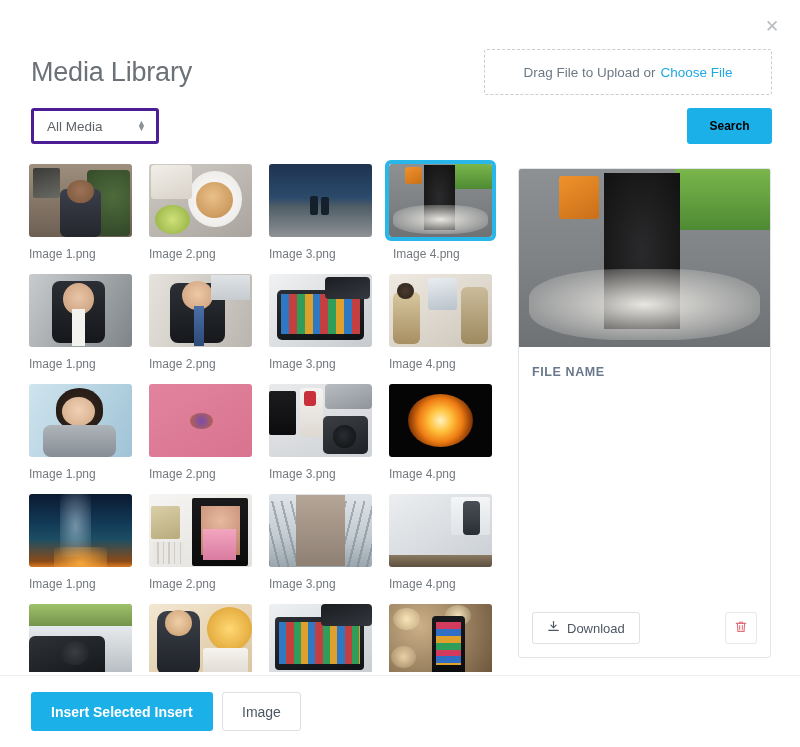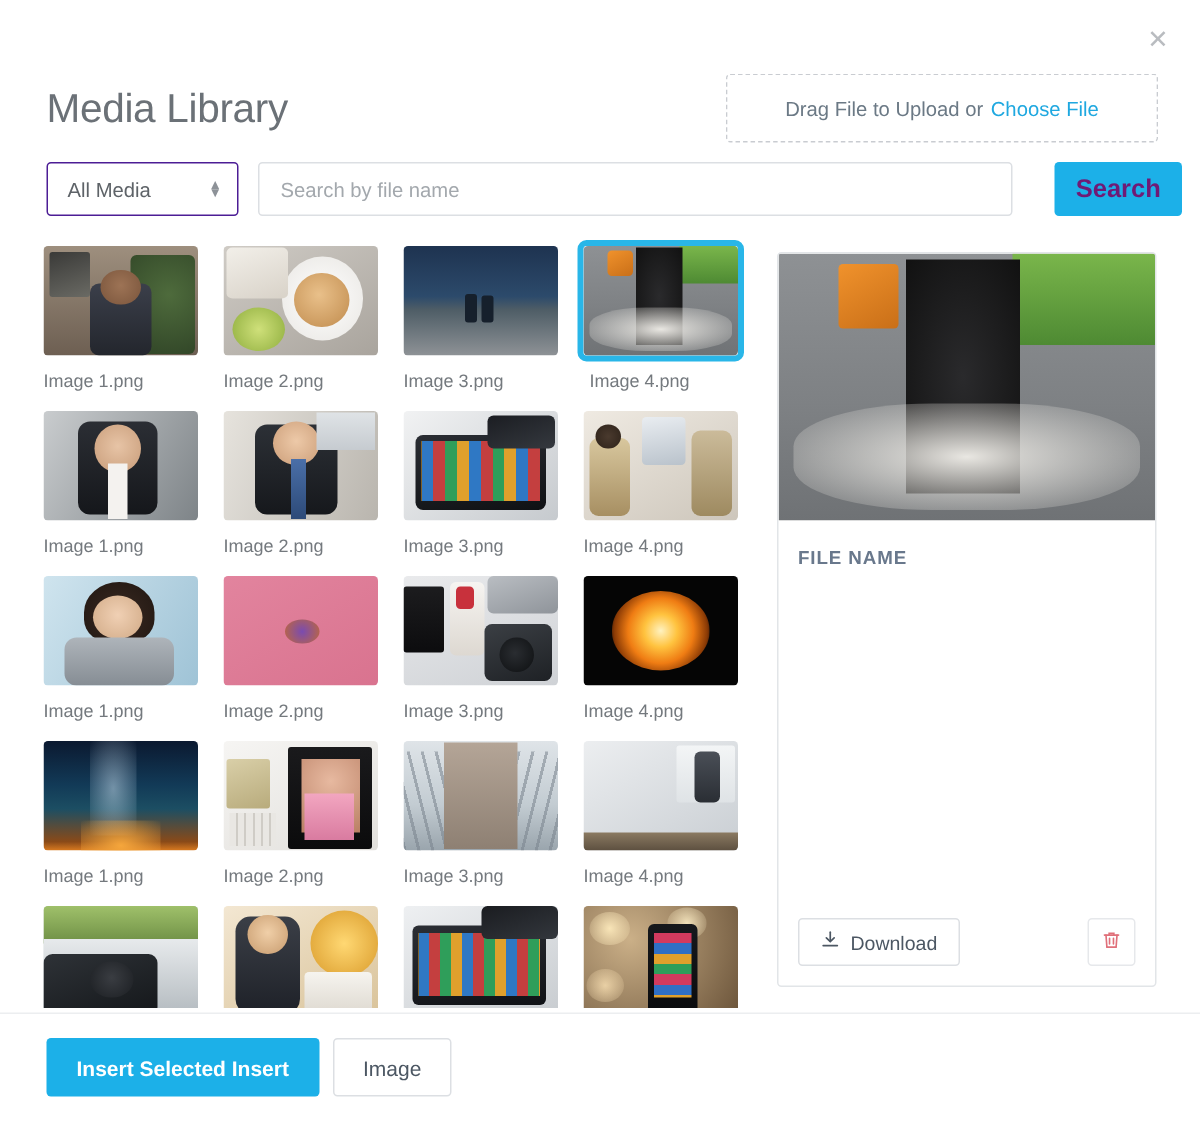--- a/index.html
+++ b/index.html
@@ -47,21 +47,21 @@
     color: #1fa8e0; margin-left: 5px; cursor: pointer;
   }
 
   
   #filterbar {
     position: absolute; left: 0; right: 0; top: 108px; height: 38px;
   }
   #media-select {
     position: absolute; left: 31px; top: 0;
     width: 128px; height: 36px;
-    border: 1px solid #4c1d95; border-radius: 3px;
+    border: 3px solid #4c1d95; border-radius: 3px;
     background: #ffffff;
     display: flex; align-items: center;
     padding: 0 10px 0 13px;
     font-size: 13.5px; color: #5e6368;
     cursor: pointer;
   }
   #media-select .sel-label { flex: 1; }
   #media-select .updown {
     display: flex; flex-direction: column; align-items: center;
     line-height: 0.55; font-size: 9px; color: #8d9298;
@@ -72,24 +72,23 @@
     border: 1px solid #dcdfe3; border-radius: 3px;
     padding: 0 14px; font-size: 13.5px; color: #30353a;
     font-family: "Liberation Sans", sans-serif;
     outline: none; background: #fff;
   }
   #search-input::placeholder { color: #a3a8ad; }
   #search-btn {
     position: absolute; left: 687px; top: 0;
     width: 85px; height: 36px;
     background: #1cb0e8; border: none; border-radius: 3px;
-    color: #701a75; font-size: 17px; font-weight: 700;
+    color: #000000; font-size: 12px; font-weight: 700;
     font-family: "Liberation Sans", sans-serif;
     cursor: pointer;
-    margin-left: 16px;
   }
 
   
   #body-area {
     position: absolute; left: 0; top: 160px;
     width: 800px; height: 515px;
   }
 
   
   #grid-scroll {
@@ -211,21 +210,20 @@
   </div>
 
   <div id="filterbar">
     <div id="media-select">
       <span class="sel-label">All Media</span>
       <span class="updown">
           <span>▲</span>
           <span>▼</span>
         </span>
     </div>
-    <input id="search-input" type="text" placeholder="Search by file name" style="">
     <button id="search-btn">Search</button>
   </div>
 
   <div id="body-area">
 
     <div id="grid-scroll">
       <div id="grid">
           <div class="thumb-cell">
             <div class="thumb-inner">
               <div class="thumb-img">

